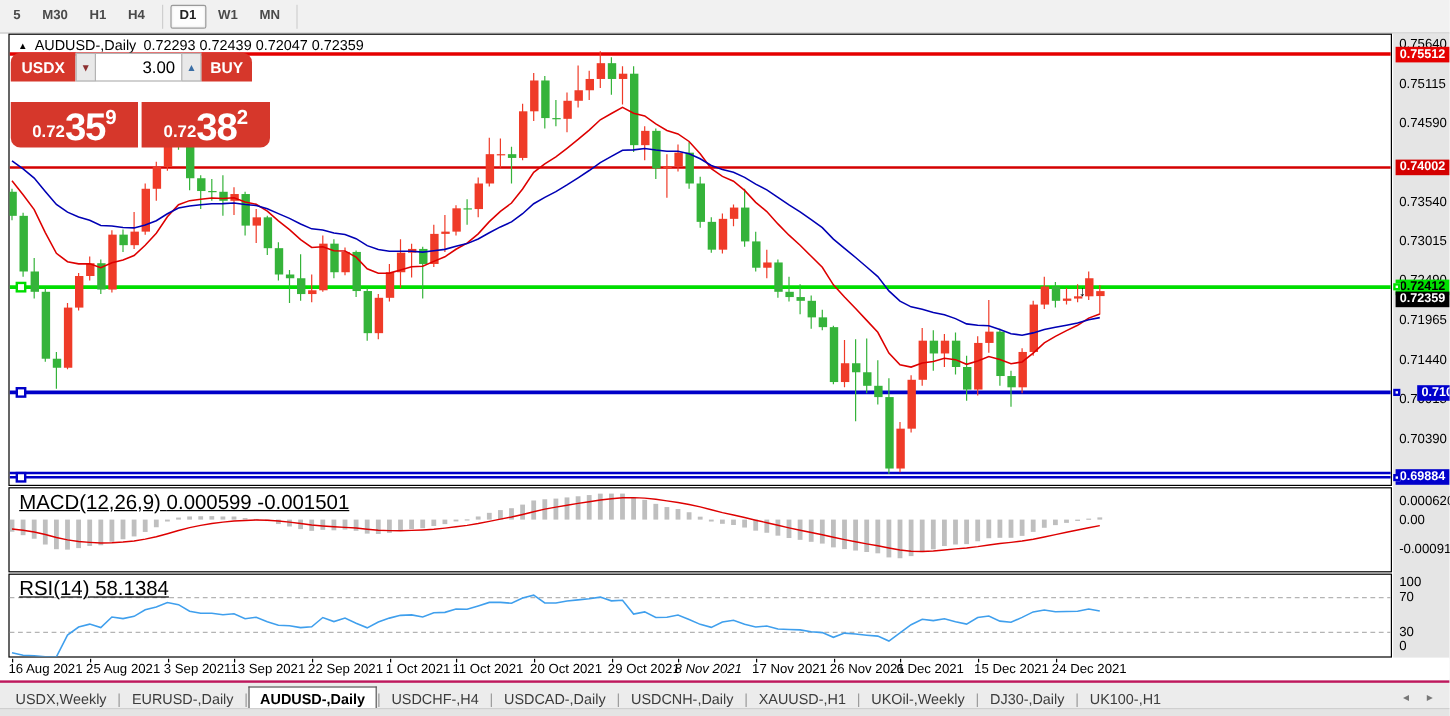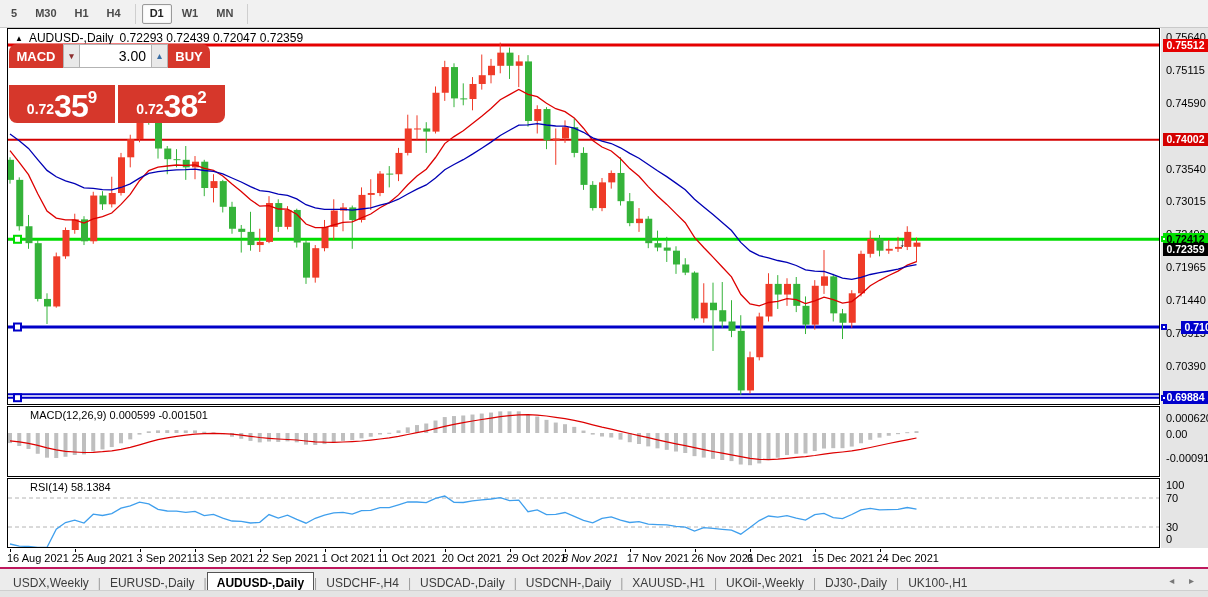--- a/index.html
+++ b/index.html
@@ -19,21 +19,21 @@
   
   .pane { position:absolute; left:7px; background:#fff; border:1px solid #000; }
   #main-pane  { top:28px;  width:1153px; height:377px; }
   #macd-pane  { top:406px; width:1153px; height:71px; }
   #rsi-pane   { top:478px; width:1153px; height:70px; }
   .pane svg { position:absolute; left:0; top:0; }
 
   #chart-title { position:absolute; left:7px; top:2px; font-size:12px; color:#000;
                  display:flex; gap:6px; align-items:center; z-index:5; }
   #chart-title .tri { font-size:8px; }
-  .ind-label { position:absolute; left:22px; top:2px; font-size:11px; color:#000; z-index:5; }
+  .ind-label { position:absolute; left:8px; top:2px; font-size:17px; color:#000; z-index:5;text-decoration:underline; }
 
   
   #trade-panel { position:absolute; left:1px; top:15px; width:219px; z-index:6; font-weight:bold; }
   #tp-row1 { display:flex; height:24px; }
   .tp-btn { color:#fff; font-size:13px; display:flex; align-items:center; justify-content:center; }
   #sell-btn { width:54px; background:#d6372b; border-radius:8px 0 0 0; }
   #buy-btn  { width:42px; background:#d6372b; border-radius:0 8px 0 0; }
   .spin { width:17px; background:#e9e9e9; border:1px solid #b3b3b3; font-size:9px;
           display:flex; align-items:center; justify-content:center; }
   #vol-field { width:71px; background:#fff; border:1px solid #b3b3b3; border-left:none; border-right:none;
@@ -90,21 +90,21 @@
 
   <div id="main-pane" class="pane">
     <div id="chart-title">
       <span class="tri">▲</span>
       <span>AUDUSD-,Daily</span>
       <span>0.72293 0.72439 0.72047 0.72359</span>
     </div>
 
     <div id="trade-panel">
       <div id="tp-row1">
-        <div id="sell-btn" class="tp-btn">MACD</div>
+        <div id="sell-btn" class="tp-btn">USDX</div>
         <div class="spin" style="color:#8c2f2f;">▾</div>
         <div id="vol-field">3.00</div>
         <div class="spin" style="color:#3a6ea5;">▴</div>
         <div id="buy-btn" class="tp-btn">BUY</div>
       </div>
       <div id="tp-row2">
         <div id="sell-px" class="px-box">
           <span class="px-small">0.72</span>
           <span class="px-big">35</span>
           <span class="px-sup">9</span>

